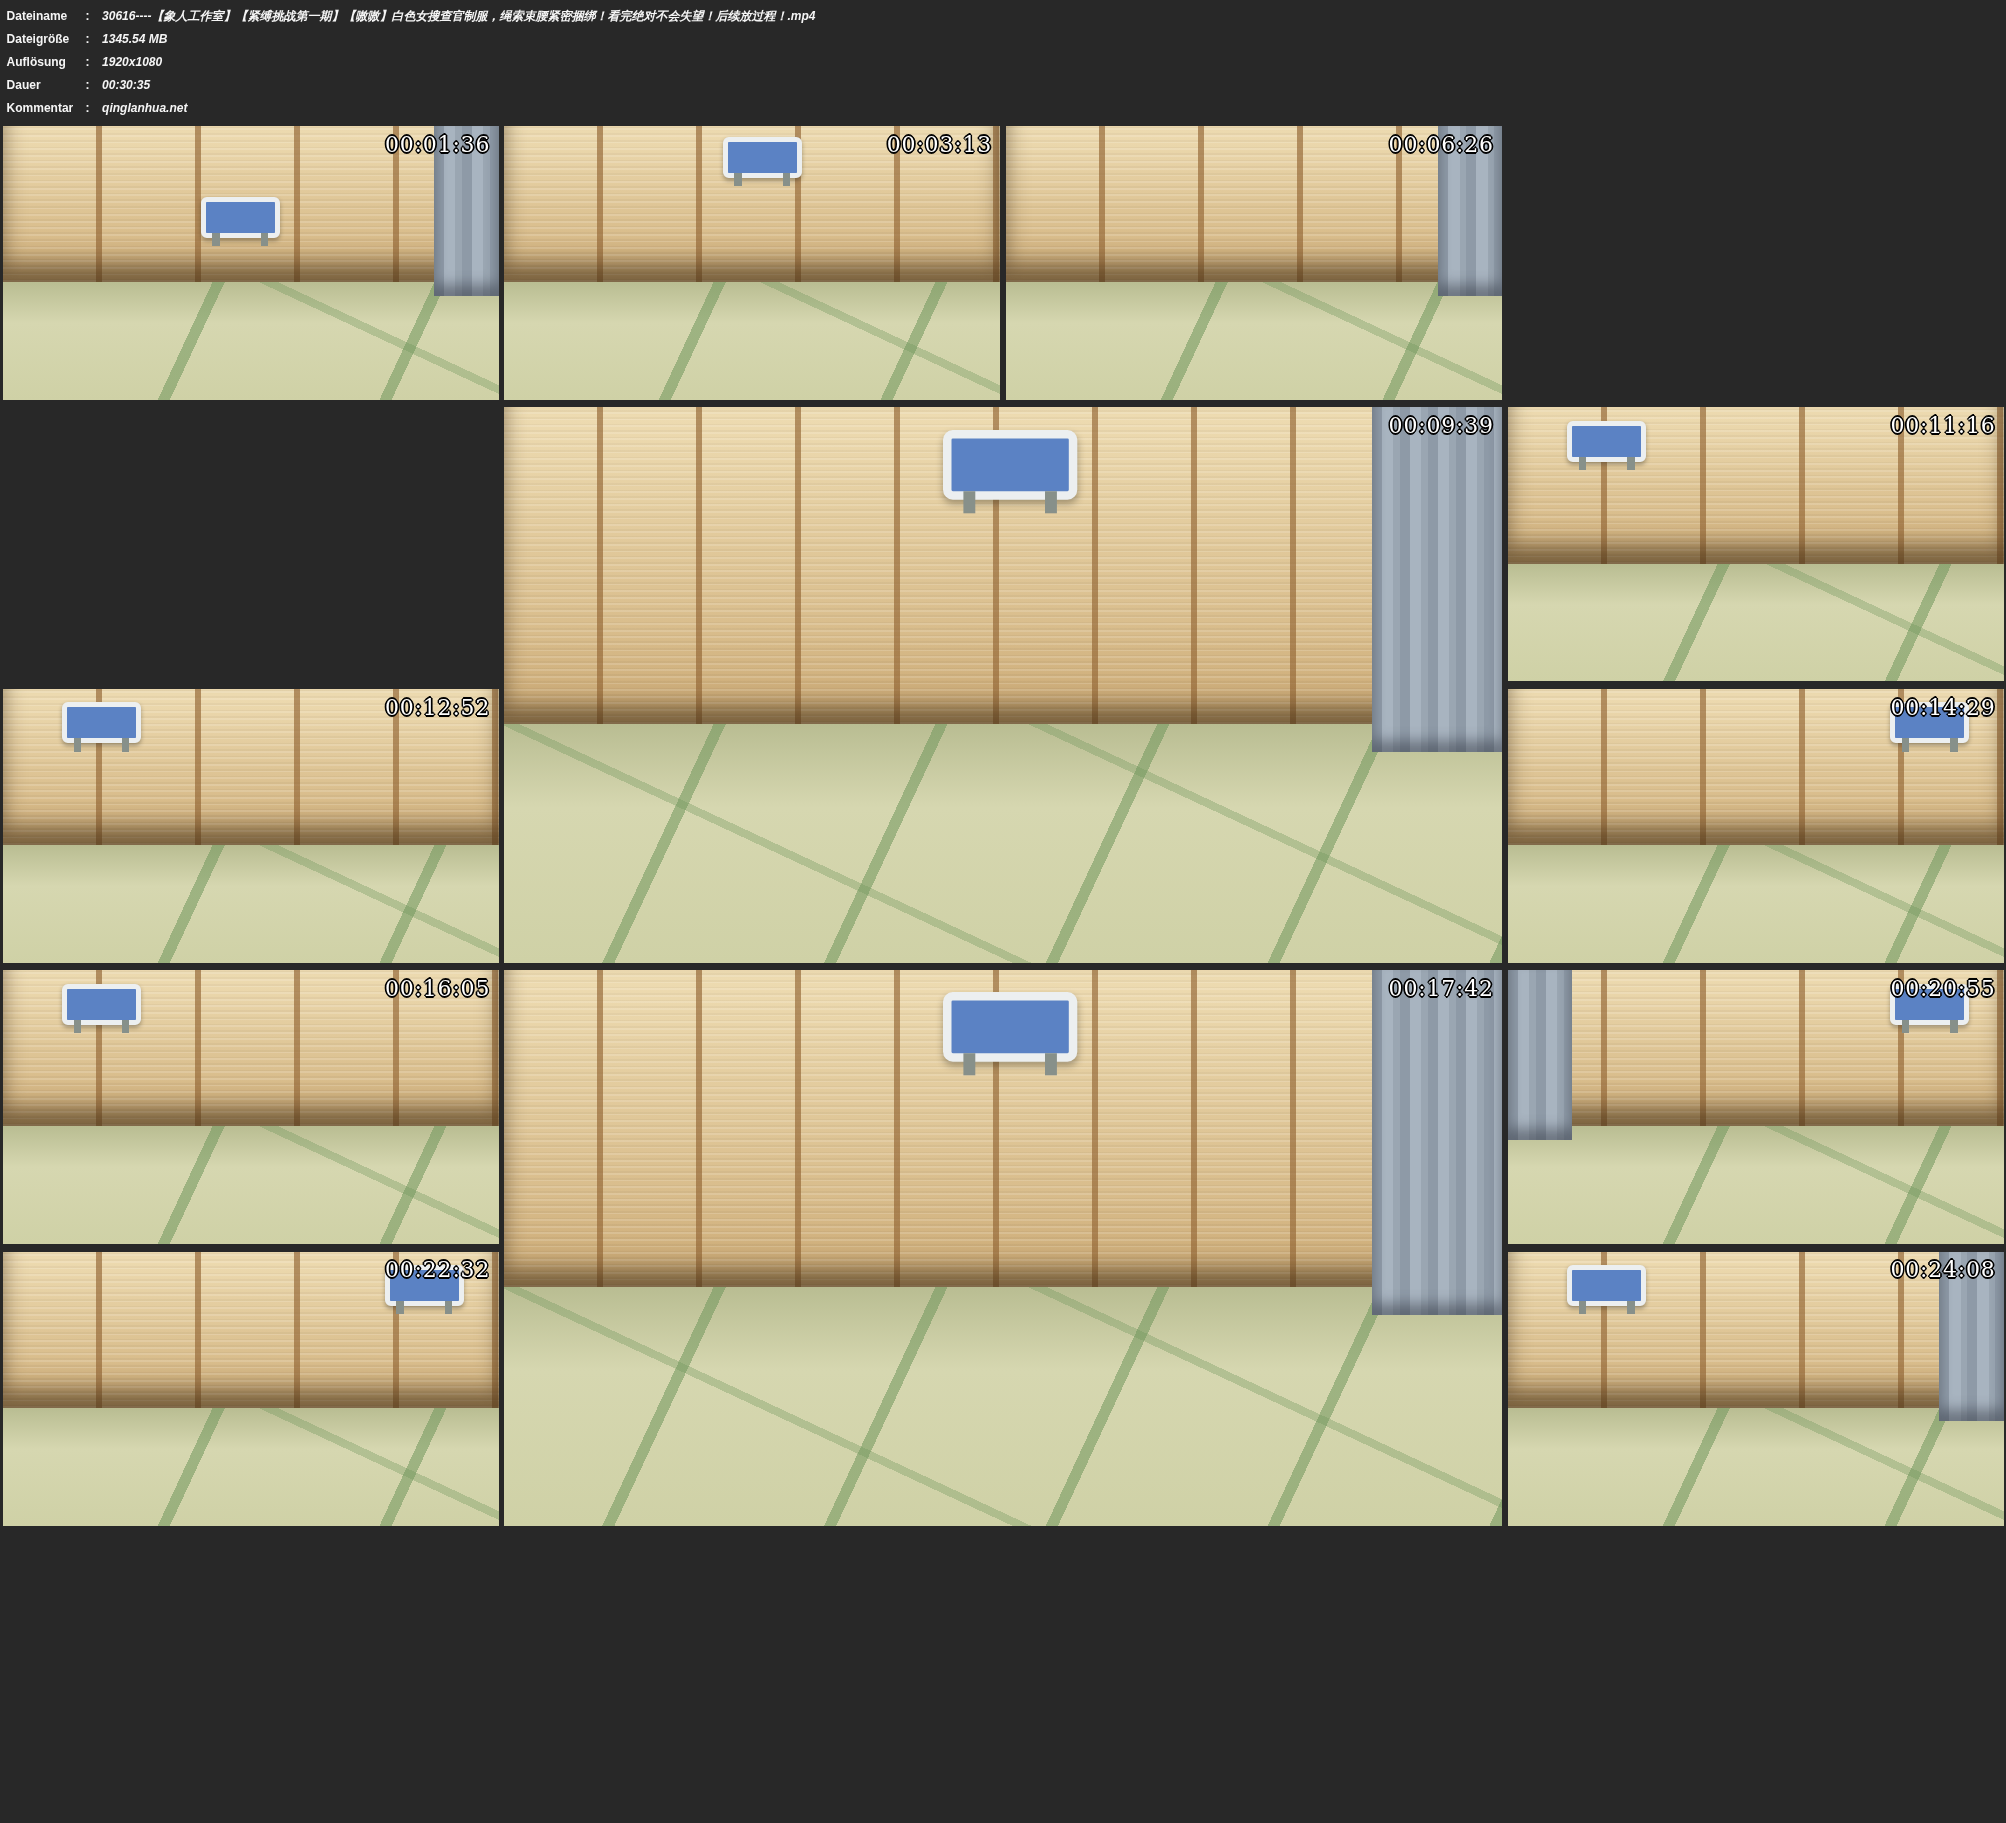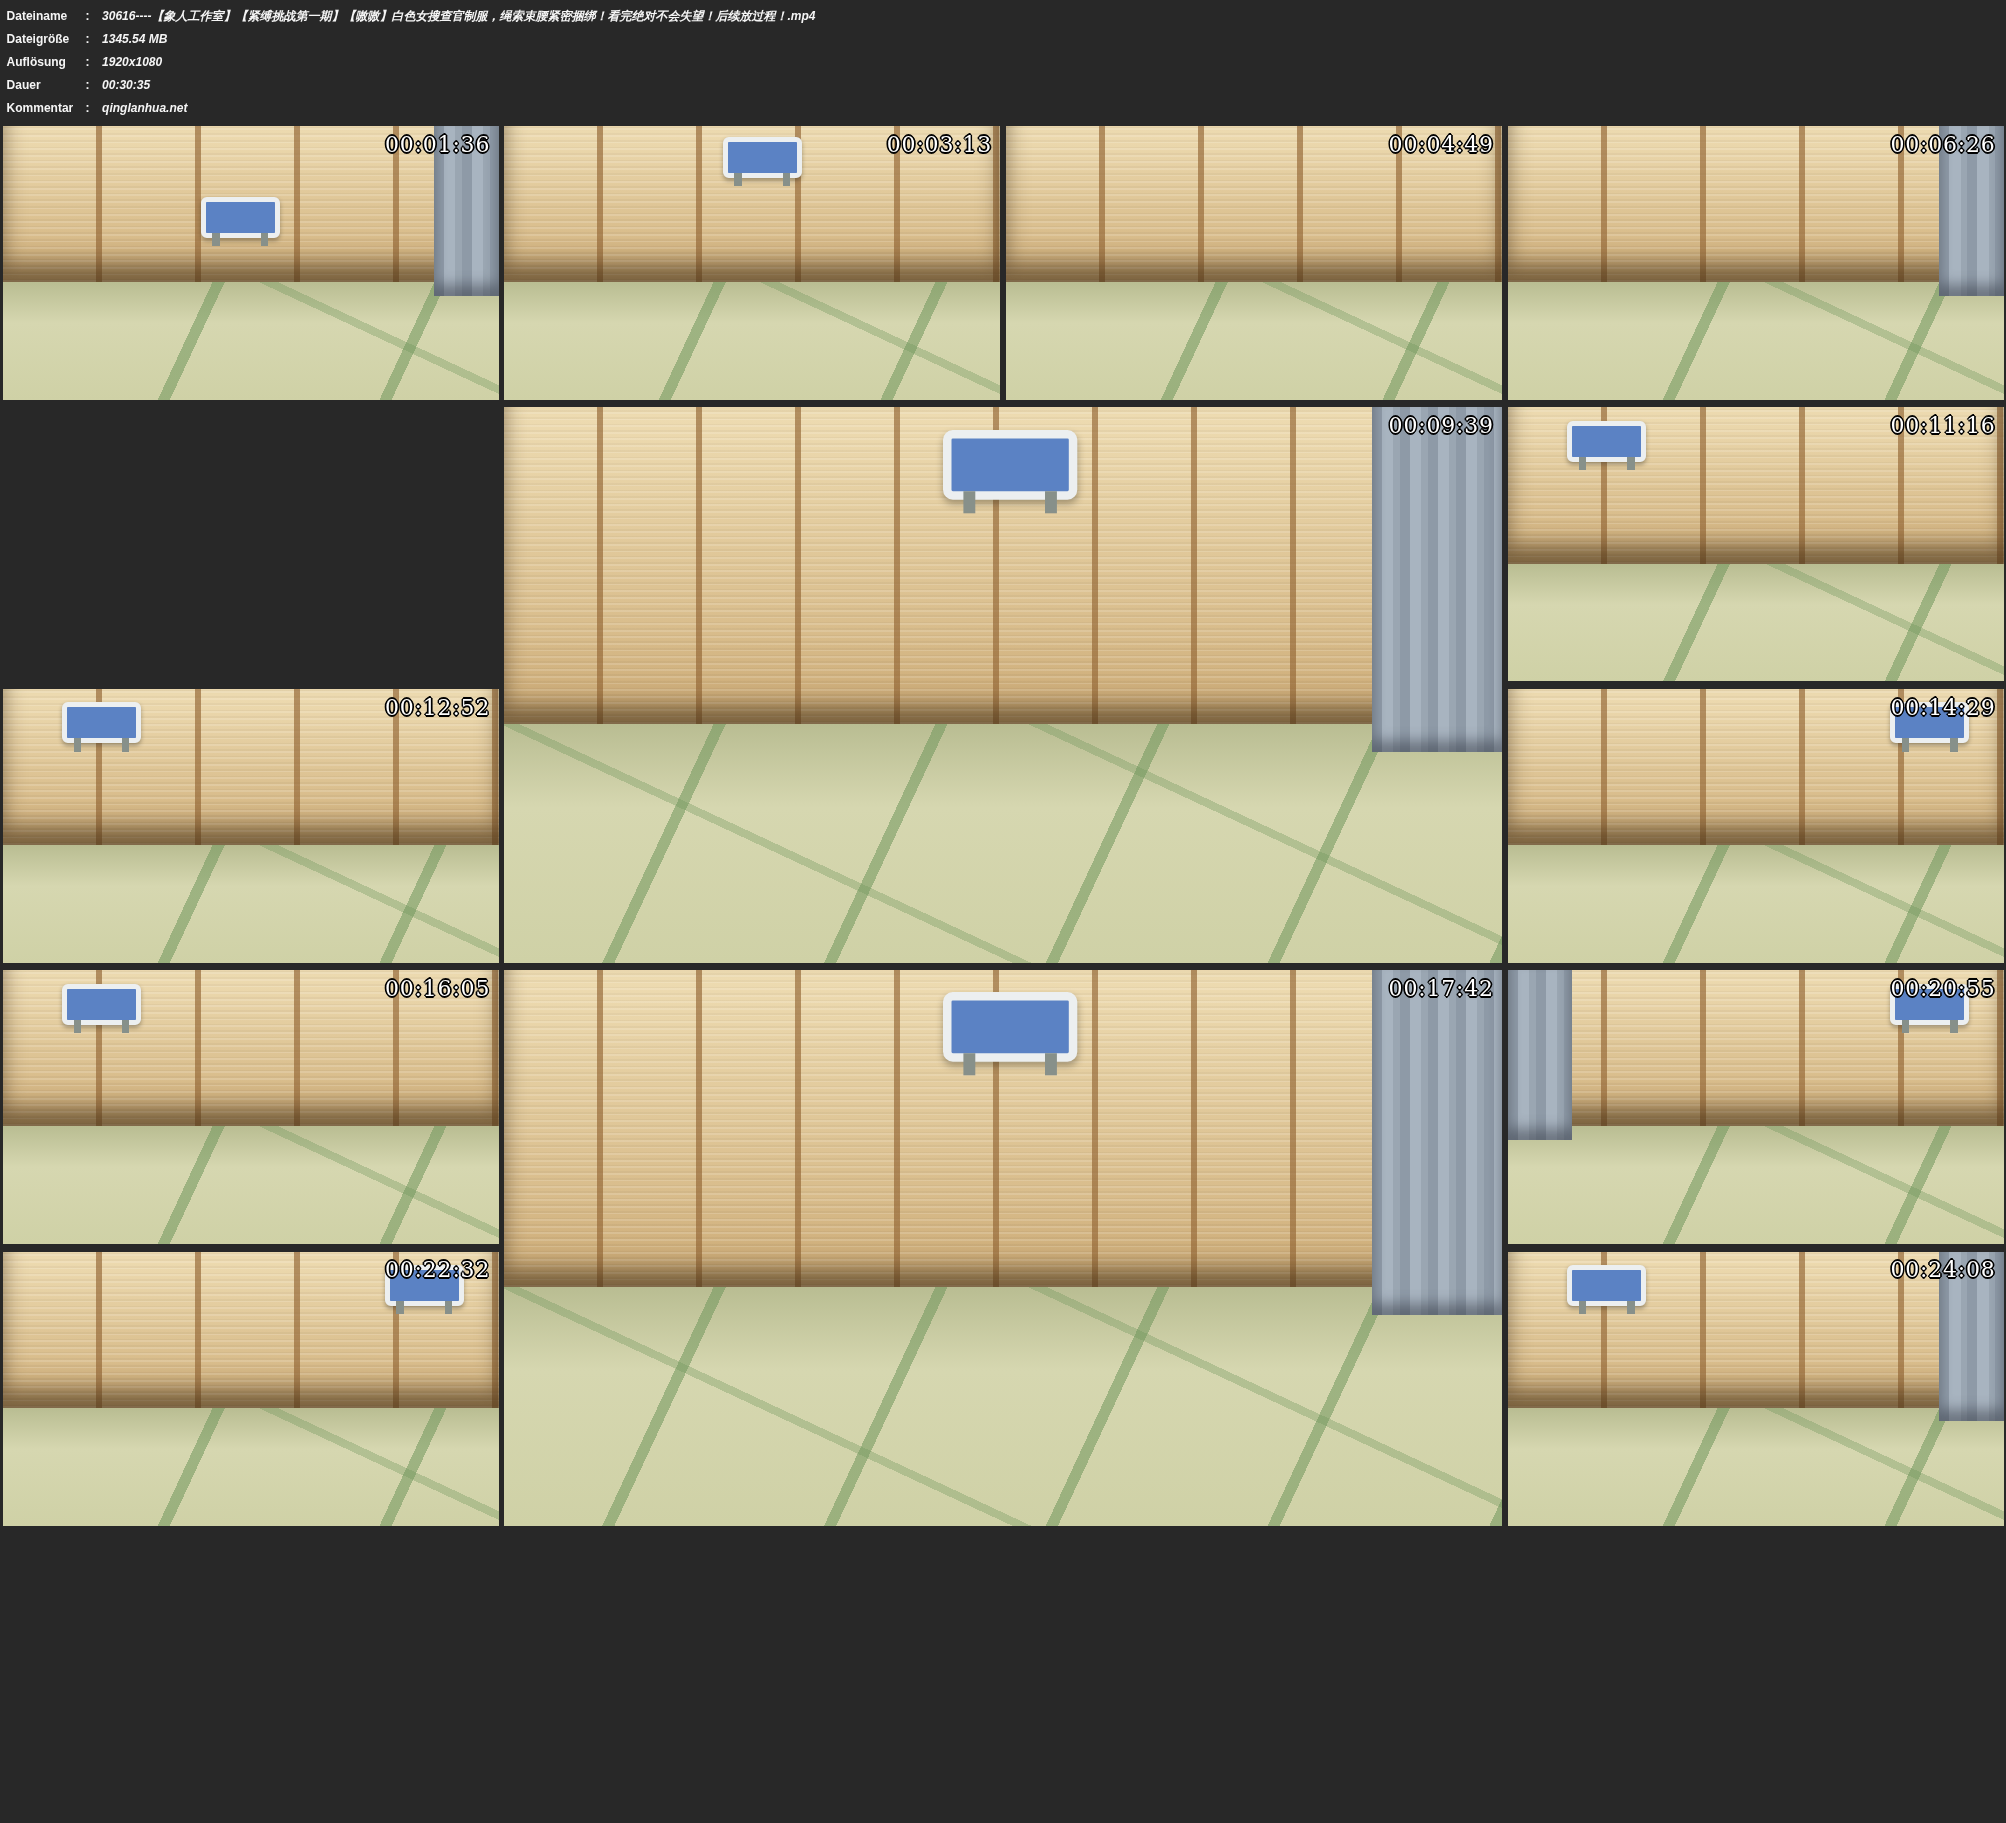--- a/index.html
+++ b/index.html
@@ -184,25 +184,20 @@
       <div class="ph-screen"></div>
       <div class="ph-floor"></div>
       <div class="stool tc">
           <div class="top"></div>
           <div class="leg l"></div>
           <div class="leg r"></div>
         </div>
       <figcaption class="ts">00:03:13</figcaption>
     </figure>
 
-    <figure class="thumb">
-      <div class="ph-screen"></div>
-      <div class="ph-floor"></div>
-      <figcaption class="ts">00:04:49</figcaption>
-    </figure>
 
     <figure class="thumb">
       <div class="ph-screen"></div>
       <div class="ph-floor"></div>
       <div class="curtain right"></div>
       <figcaption class="ts">00:06:26</figcaption>
     </figure>
 
 
     <figure class="thumb big">

